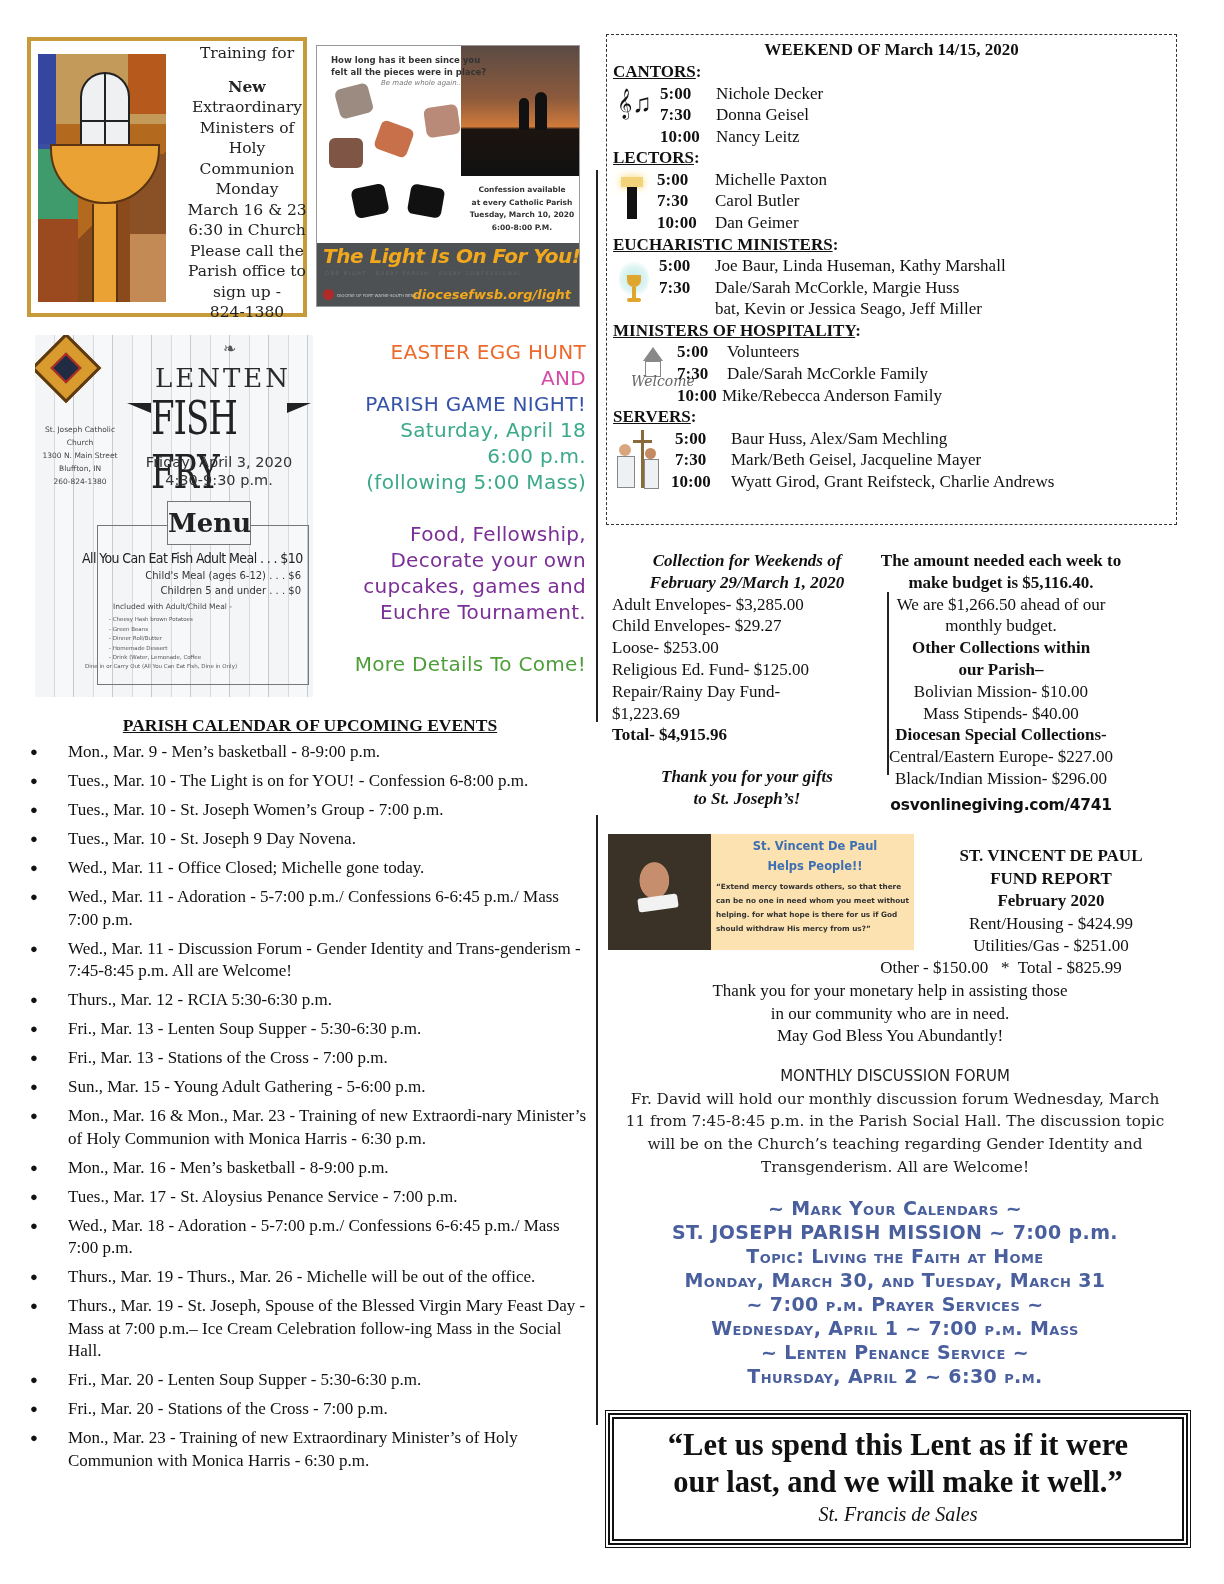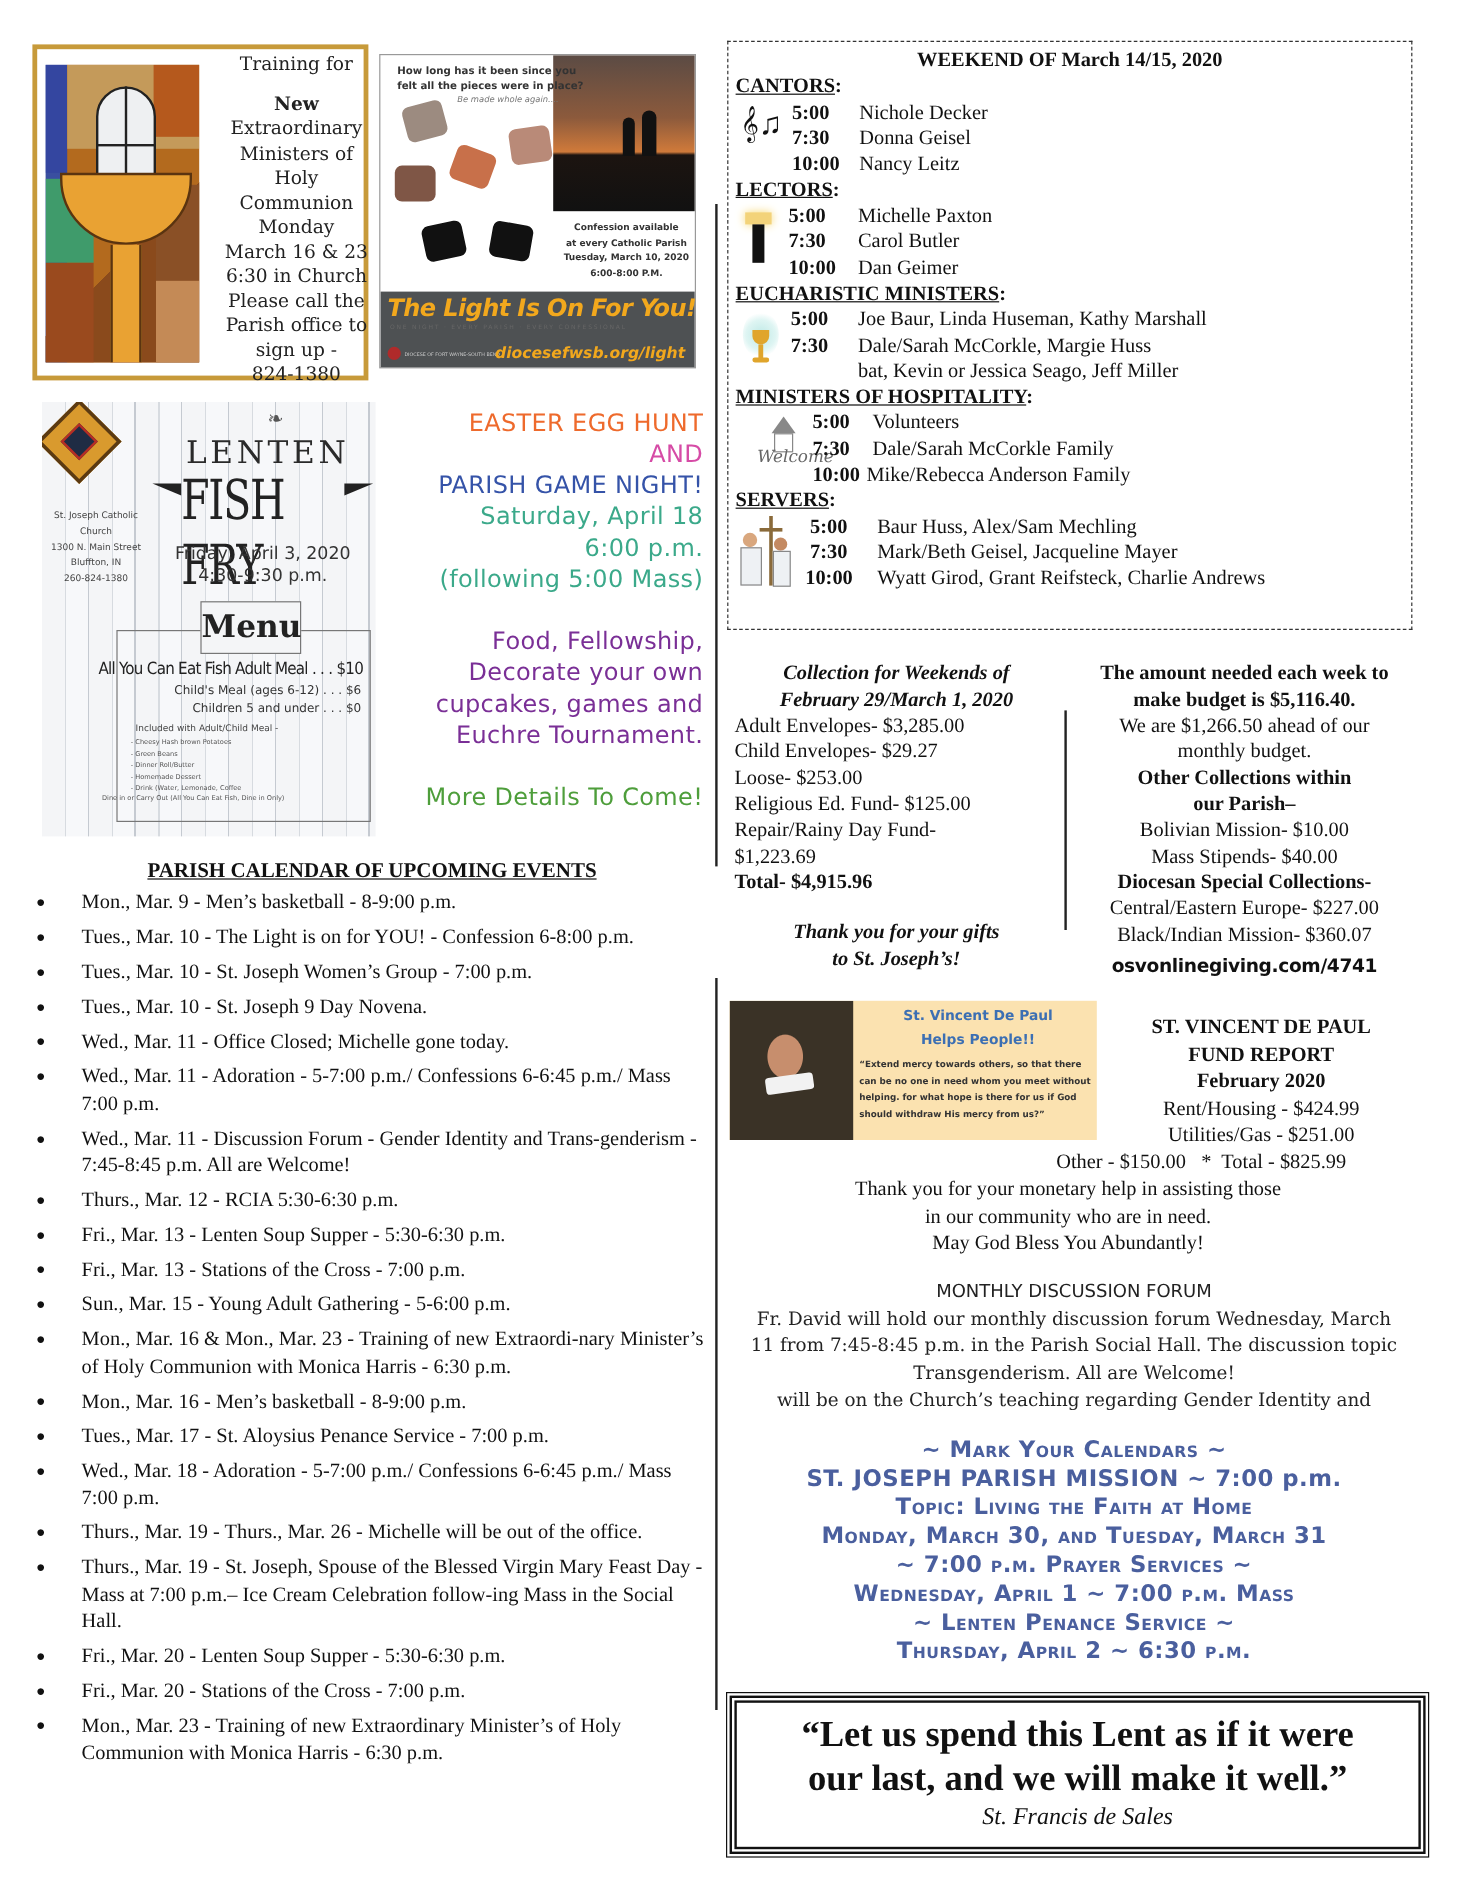--- a/index.html
+++ b/index.html
@@ -80,21 +80,21 @@
   .role-head u { text-decoration: underline; }
   .role-row { position: relative; font-size: 17px; line-height: 21.6px; white-space: nowrap; }
   .role-row .t { display:inline-block; font-weight: bold; width: 56px; }
   .role-icon { position:absolute; font-size: 26px; }
 
   
   #collect-left { left: 612px; top: 550px; width: 270px; font-size: 17px; line-height: 21.8px; }
   #collect-left .ital { text-align: center; font-weight: bold; font-style: italic; }
   #collect-left .total { font-weight: bold; }
   #collect-left .thanks { text-align:center; font-weight:bold; font-style: italic; margin-top: 20px; }
-  #collect-right { left: 892px; top: 550px; width: 290px; text-align:center; font-size: 17px; line-height: 21.8px; }
+  #collect-right { left: 856px; top: 550px; width: 290px; text-align:center; font-size: 17px; line-height: 21.8px; }
   #collect-right .b { font-weight: bold; }
   #collect-url { margin-top: 5px; font-family: "DejaVu Sans", sans-serif; font-weight: bold; font-size: 15.5px; letter-spacing: -0.3px; }
   #collect-vline { left: 887px; top: 592px; height: 183px; }
 
   
   #svdp-img { left: 608px; top: 834px; width: 306px; height: 116px; background: #fbe2b0; overflow:hidden; }
   #svdp-portrait { position:absolute; left: 0; top: 0; width: 103px; height: 116px; background: radial-gradient(ellipse at 45% 40%, #c78e6d 0 18%, #3a3226 19% 100%); }
   #svdp-collar { position:absolute; left: 30px; top: 62px; width: 40px; height: 14px; background: #f2f2f2; border-radius: 3px; transform: rotate(-8deg); }
   #svdp-head { position:absolute; left: 112px; top: 2px; width: 190px; text-align:center; font-family: "DejaVu Sans", sans-serif; font-weight:bold; font-size: 11.5px; line-height: 20px; color: #3c6fb3; }
   #svdp-quote { position:absolute; left: 108px; top: 46px; width: 196px; font-family: "DejaVu Sans", sans-serif; font-weight:bold; font-size: 7.3px; line-height: 14px; color: #333; }
@@ -343,21 +343,21 @@
   <div class="b">The amount needed each week to</div>
   <div class="b">make budget is $5,116.40.</div>
   <div>We are $1,266.50 ahead of our</div>
   <div>monthly budget.</div>
   <div class="b">Other Collections within</div>
   <div class="b">our Parish–</div>
   <div>Bolivian Mission- $10.00</div>
   <div>Mass Stipends- $40.00</div>
   <div class="b">Diocesan Special Collections-</div>
   <div>Central/Eastern Europe- $227.00</div>
-  <div>Black/Indian Mission- $360.07</div>
+  <div>Black/Indian Mission- $296.00</div>
   <div id="collect-url">osvonlinegiving.com/4741</div>
 </div>
 
 <div id="svdp-img" class="abs">
   <div id="svdp-portrait">
       <div id="svdp-collar"></div>
     </div>
   <div id="svdp-head">
     <div>St. Vincent De Paul</div>
     <div>Helps People!!</div>
@@ -375,22 +375,22 @@
 <div id="svdp-thanks" class="abs">
   <div>Thank you for your monetary help in assisting those</div>
   <div>in our community who are in need.</div>
   <div>May God Bless You Abundantly!</div>
 </div>
 
 <div id="forum" class="abs">
   <div id="forum-title">MONTHLY DISCUSSION FORUM</div>
   <div>Fr. David will hold our monthly discussion forum Wednesday, March</div>
   <div>11 from 7:45-8:45 p.m. in the Parish Social Hall. The discussion topic</div>
+  <div>will be on the Church’s teaching regarding Gender Identity and</div>
   <div>Transgenderism. All are Welcome!</div>
-  <div>will be on the Church’s teaching regarding Gender Identity and</div>
 </div>
 
 <div id="mission" class="abs">
   <div>~ Mark Your Calendars ~</div>
   <div class="big">ST. JOSEPH PARISH MISSION ~ 7:00 p.m.</div>
   <div>Topic: Living the Faith at Home</div>
   <div>Monday, March 30, and Tuesday, March 31</div>
   <div>~ 7:00 p.m. Prayer Services ~</div>
   <div>Wednesday, April 1 ~ 7:00 p.m. Mass</div>
   <div>~ Lenten Penance Service ~</div>

